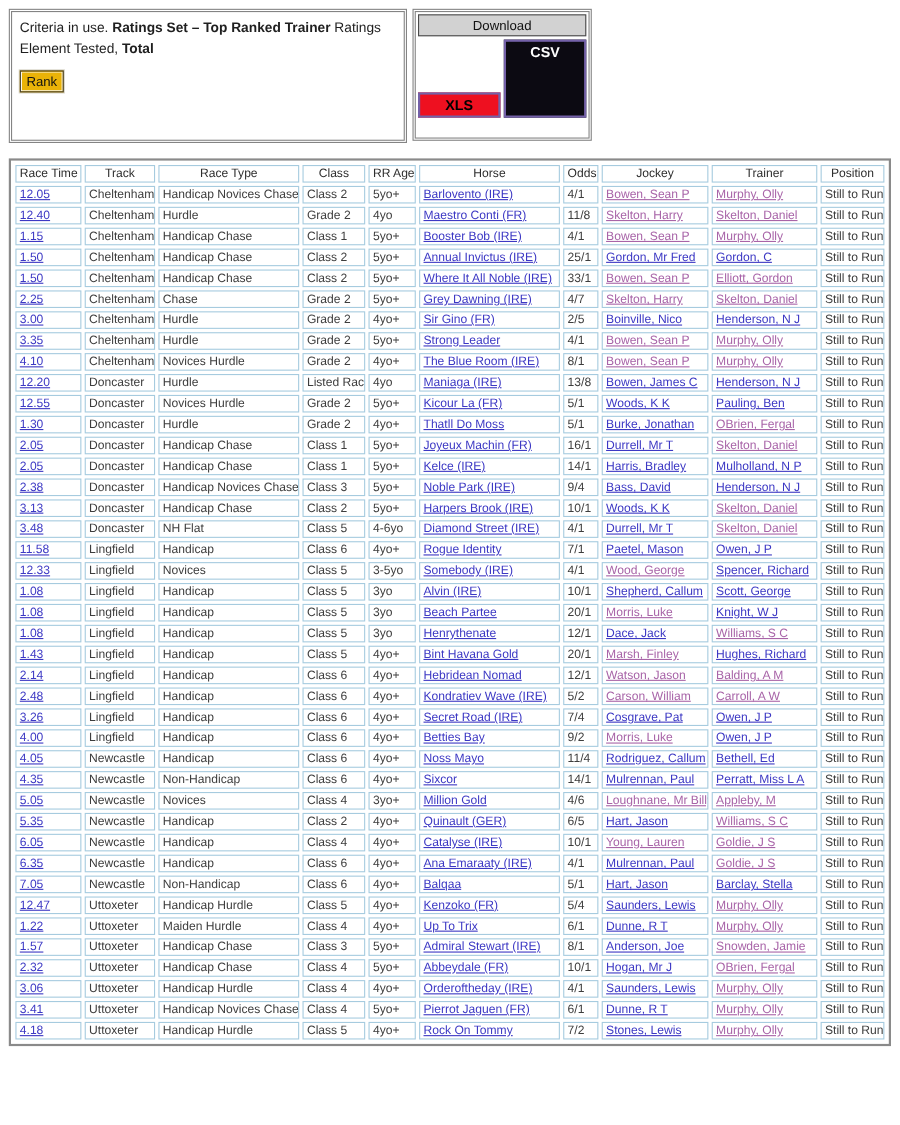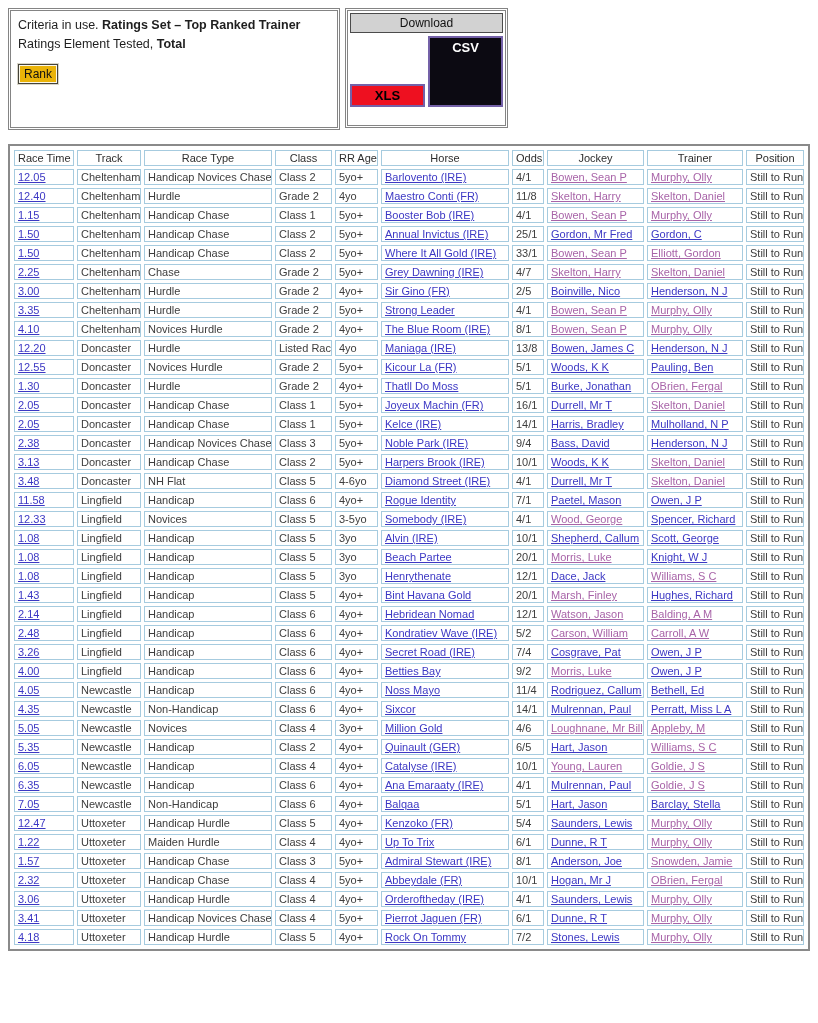--- a/index.html
+++ b/index.html
@@ -4,21 +4,21 @@
 <style>
   * { box-sizing: border-box; }
   html,body { margin:0; padding:0; background:#fff; }
   body { font-family:"Liberation Sans", sans-serif; padding:8px; width:818px; }
 
   .top-row { display:flex; gap:5px; align-items:flex-start; margin-bottom:14px; }
 
   .box-outer { border:1px solid #848484; padding:1px; background:#fff; }
   .box-inner { border:1px solid #848484; height:100%; }
 
-  .criteria-outer { width:332px; height:122px; }
+  .criteria-outer { width:362px; height:122px; }
   .criteria-inner { padding:5px 7px; }
   .criteria-text { margin:0; font-size:12.5px; color:#1f1f1f; line-height:1.5; }
   .criteria-text .bold { font-weight:bold; }
 
   .btn {
     font-family:"Liberation Sans", sans-serif;
     background:#eab308; border:1px solid #45433b;
     box-shadow: inset 0 0 0 1px #faf7ea, 0 0 0 1px #d9d6c9;
     font-size:12px; color:#111; padding:2px 5px; cursor:pointer;
   }
@@ -148,21 +148,21 @@
           <td><a href="#" class="lnk">Gordon, Mr Fred</a></td>
           <td><a href="#" class="lnk">Gordon, C</a></td>
           <td>Still to Run</td>
         </tr>
         <tr>
           <td><a href="#" class="lnk">1.50</a></td>
           <td>Cheltenham</td>
           <td>Handicap Chase</td>
           <td>Class 2</td>
           <td>5yo+</td>
-          <td><a href="#" class="lnk">Where It All Gold (IRE)</a></td>
+          <td><a href="#" class="lnk">Where It All Noble (IRE)</a></td>
           <td>33/1</td>
           <td><a href="#" class="lnk visited">Bowen, Sean P</a></td>
           <td><a href="#" class="lnk visited">Elliott, Gordon</a></td>
           <td>Still to Run</td>
         </tr>
         <tr>
           <td><a href="#" class="lnk">2.25</a></td>
           <td>Cheltenham</td>
           <td>Chase</td>
           <td>Grade 2</td>

